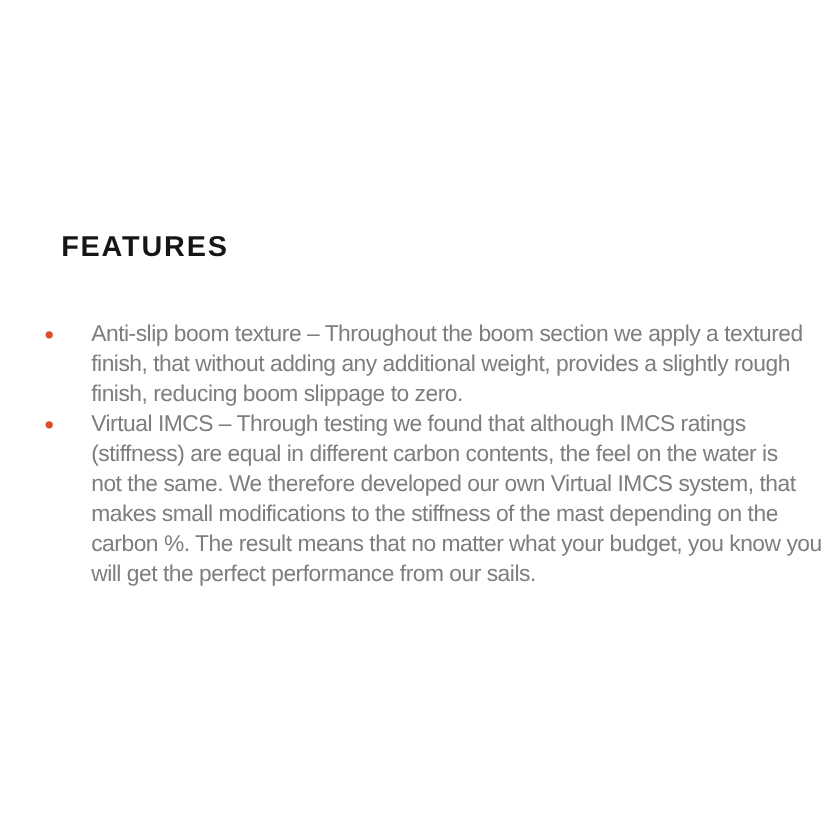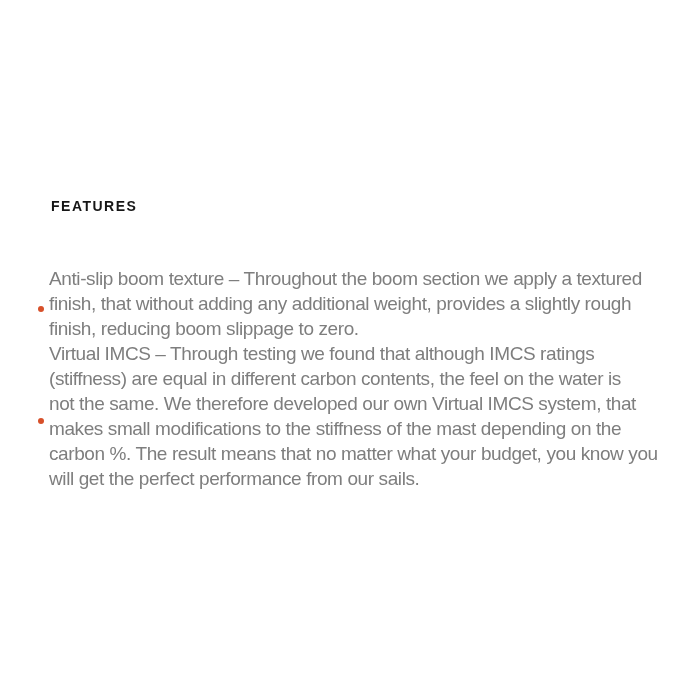--- a/index.html
+++ b/index.html
@@ -13,42 +13,43 @@
     height: 700px;
     background: var(--page-bg, #ffffff);
     font-family: "Liberation Sans", sans-serif;
     overflow: hidden;
   }
   .features-title {
     position: absolute;
     left: 51px;
     top: 193px;
     margin: 0;
-    font-size: 14px;
+    font-size: 24px;
     line-height: 26px;
     font-weight: 700;
     letter-spacing: 1.5px;
     color: var(--heading-color, #161616);
   }
   .features-list {
     position: absolute;
     left: 38px;
     top: 266px;
     width: 648px;
     margin: 0;
     padding: 0;
     list-style: none;
   }
   .feature-item {
     display: flex;
-    align-items: center;
+    align-items: flex-start;
     font-size: 19px;
     line-height: 25px;
     letter-spacing: -0.4px;
     color: var(--body-color, #7e7e7e);
+    gap: 27px;
   }
   .bullet-dot {
     flex: none;
     width: 6px;
     height: 6px;
     border-radius: 50%;
     background: var(--accent-color, #d7502a);
     margin-top: 10px;
     margin-right: 5px;
   }

